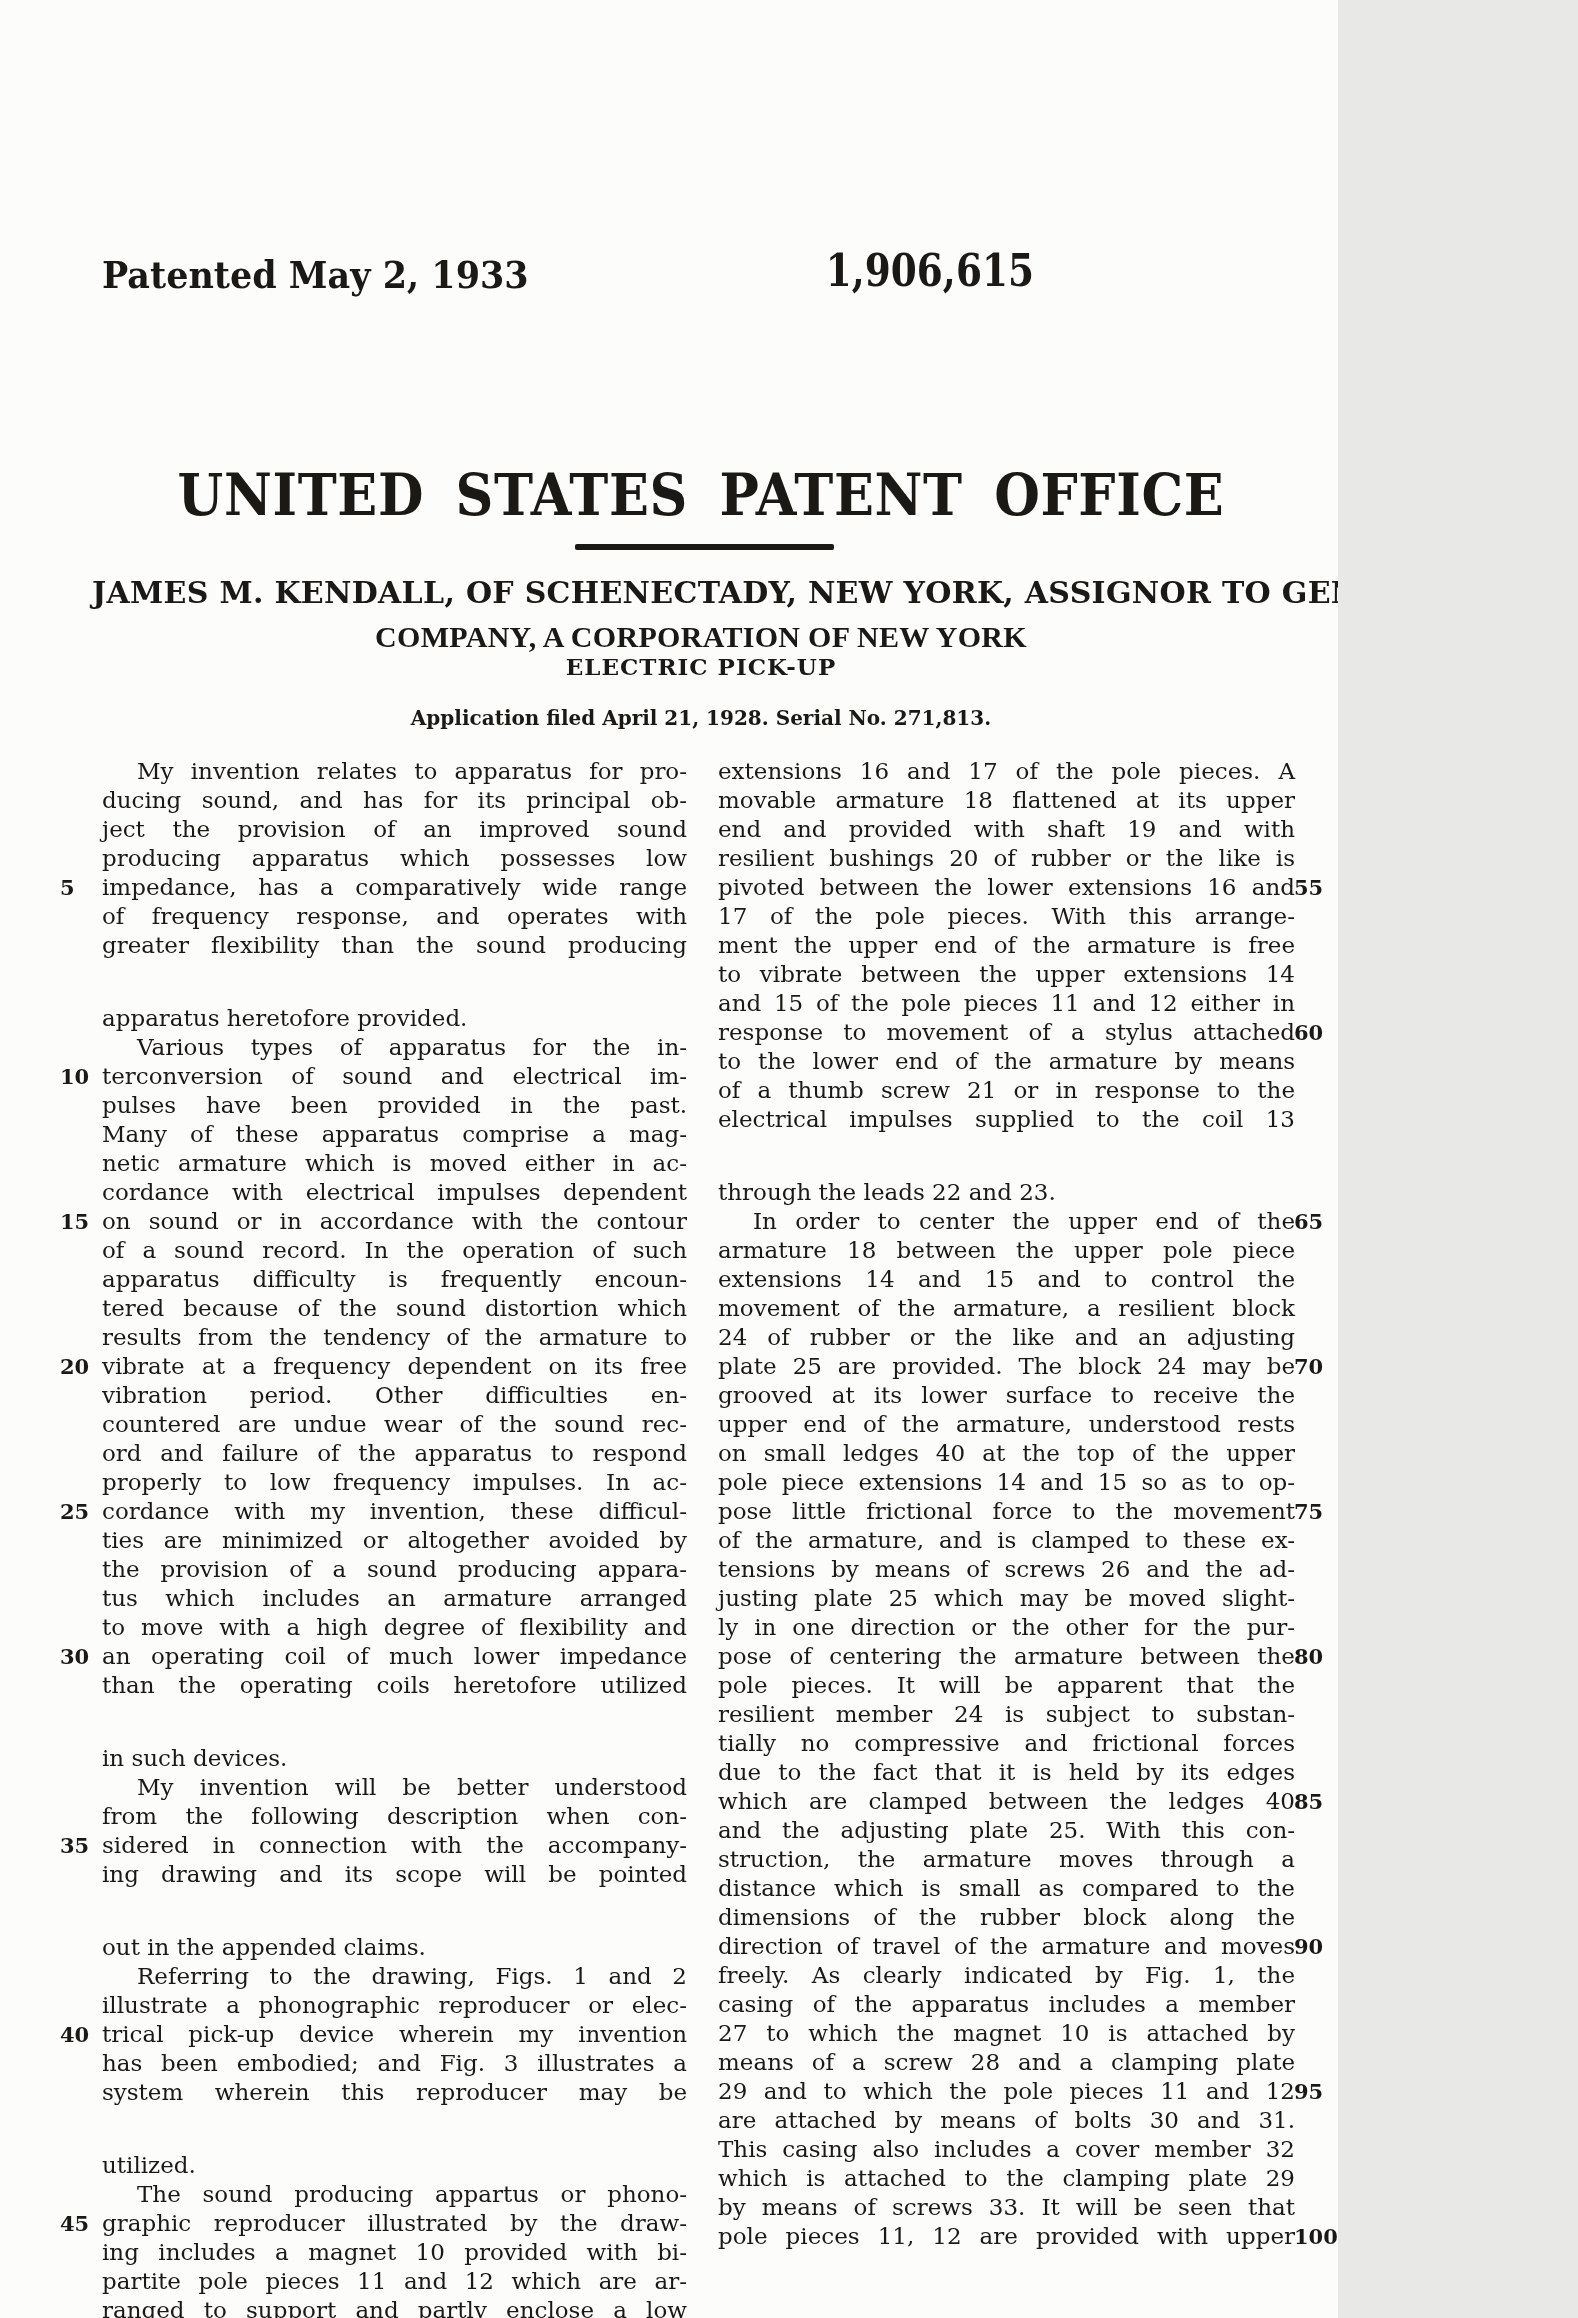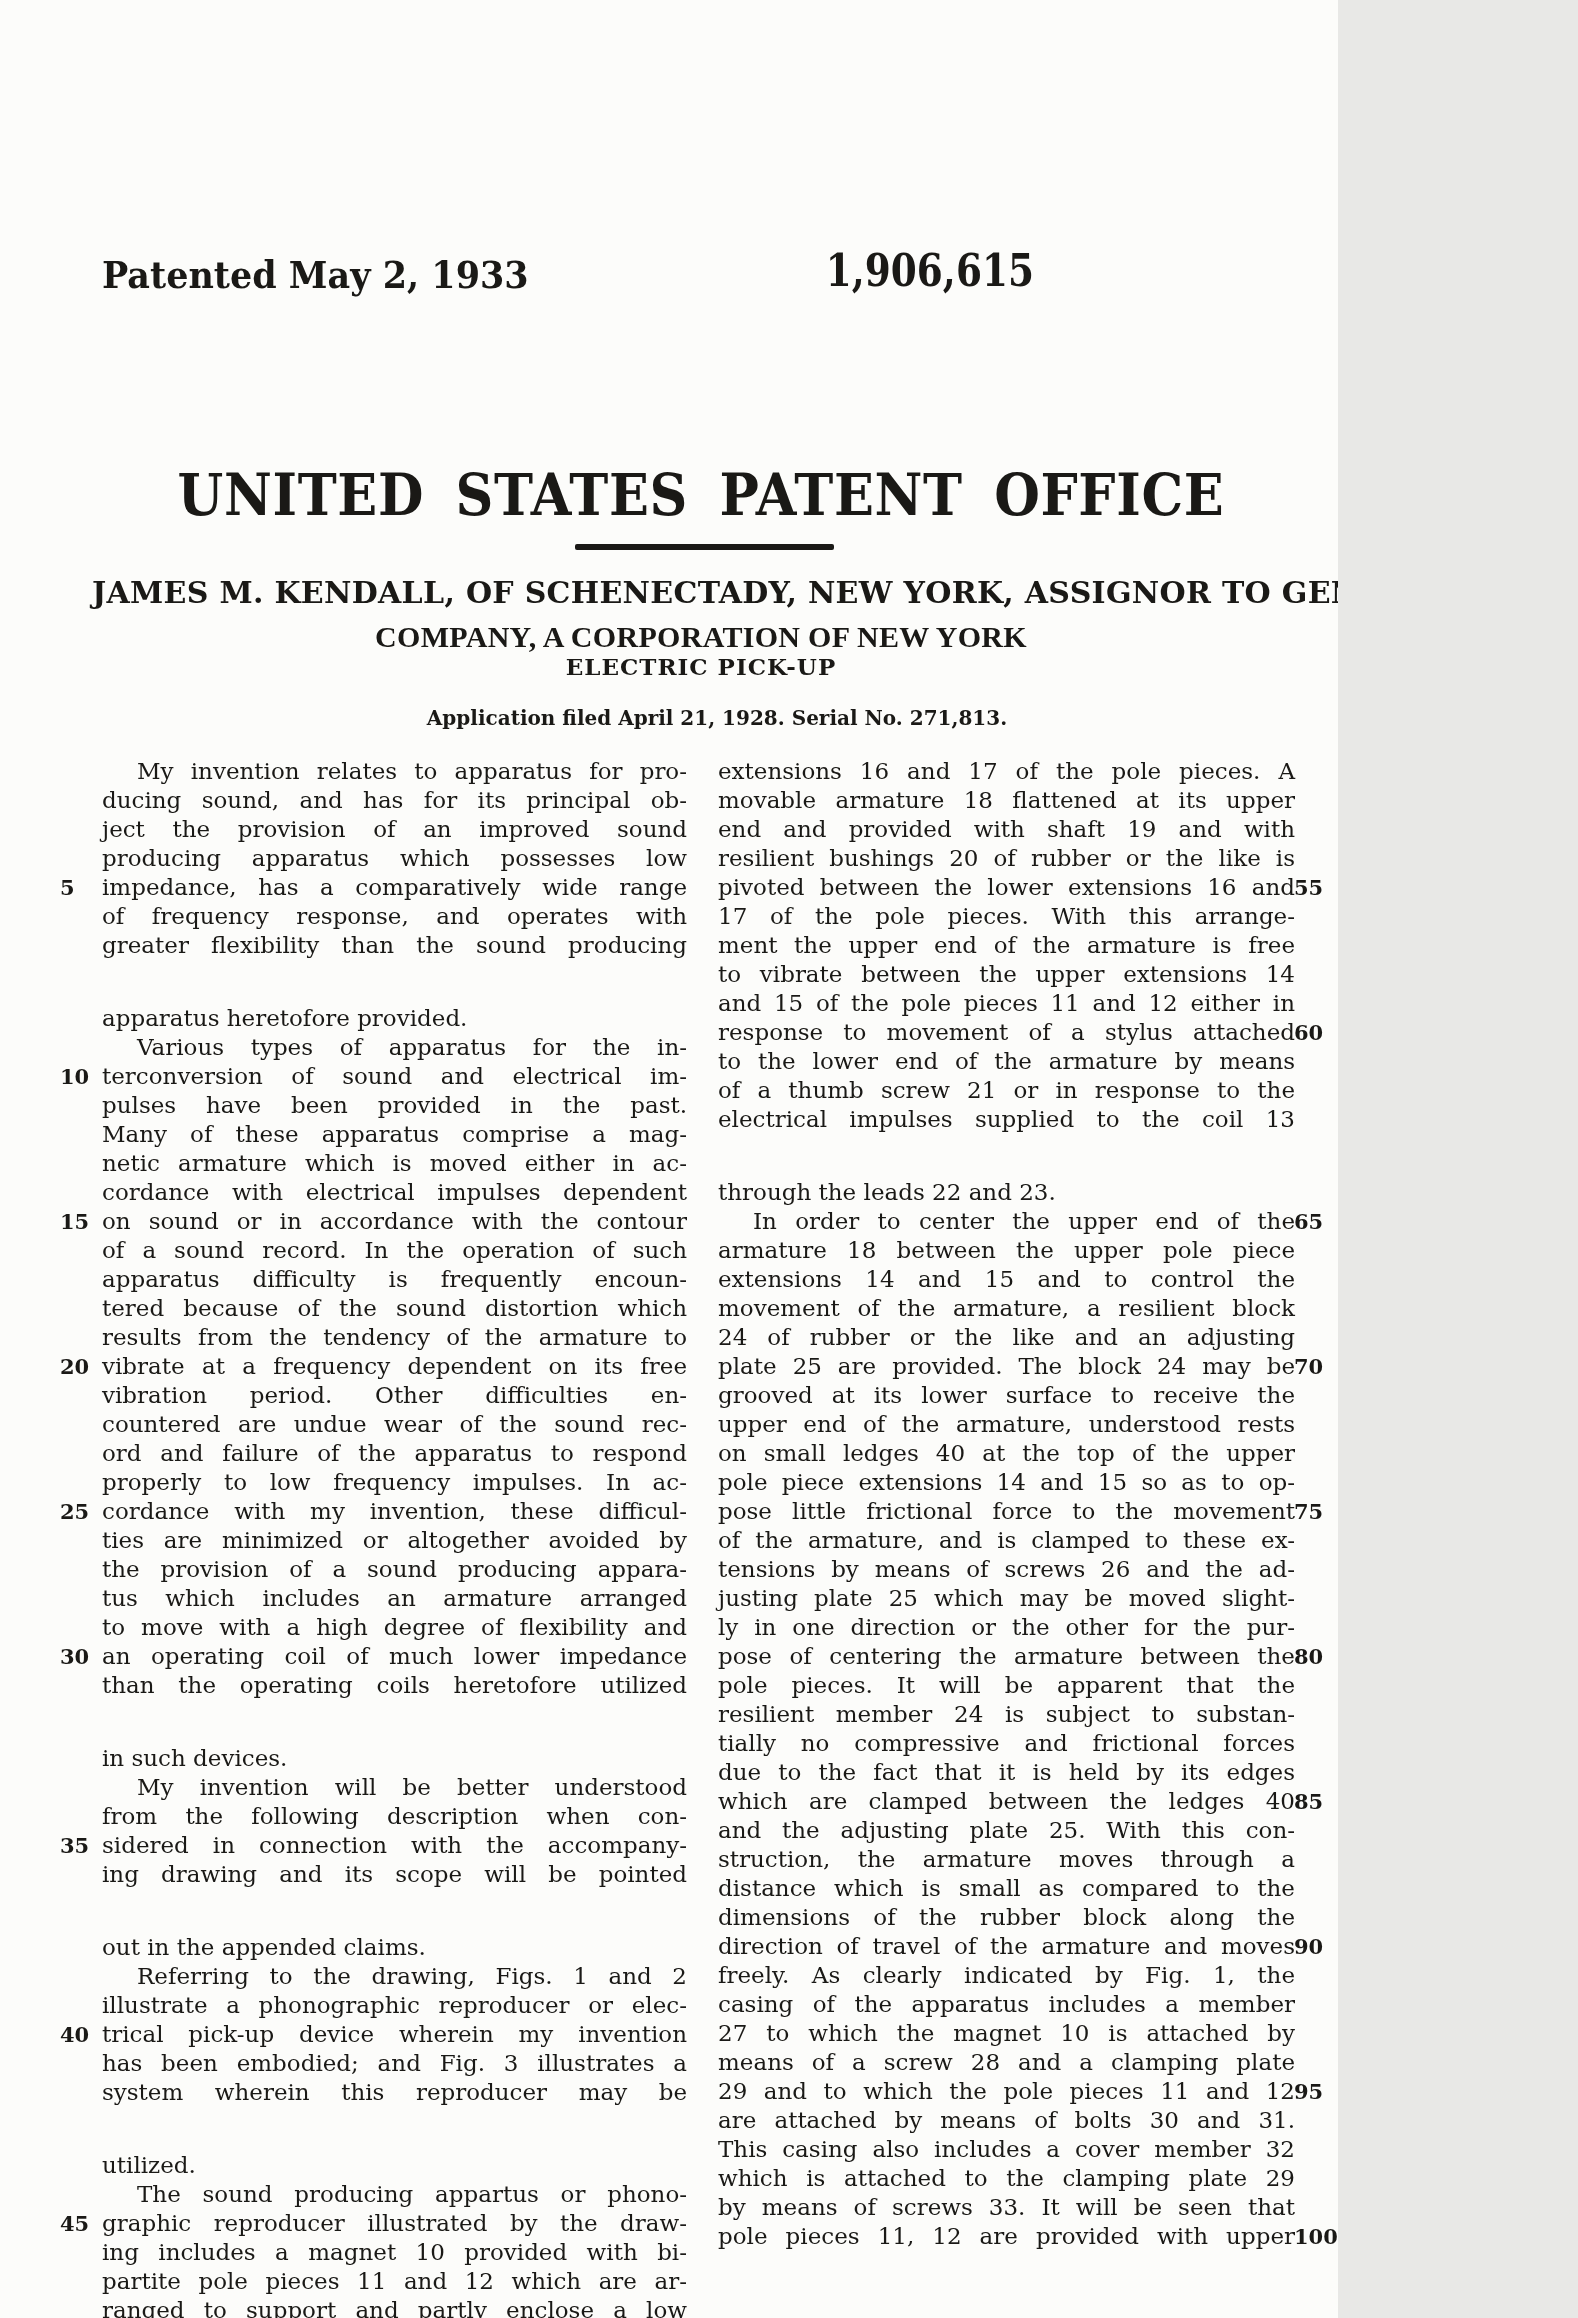--- a/index.html
+++ b/index.html
@@ -60,21 +60,21 @@
   .byline.line2 { top: 620px; font-family: Liberation Serif, serif; }
   .invention-title {
     position: absolute;
     left: 92px; top: 653px; width: 1218px;
     text-align: center;
     font-size: 23px; font-weight: bold;
     letter-spacing: 1px;
   }
   .application-line {
     position: absolute;
-    left: 108px; top: 706px; width: 1218px;
+    left: 92px; top: 706px; width: 1218px;
     text-align: center;
     font-size: 20px; font-weight: bold;
   }
   .column {
     position: absolute;
     top: 757px;
     font-size: 23px;
     line-height: 29px;
   }
   .col-left  { left: 102px;  width: 585px; }

